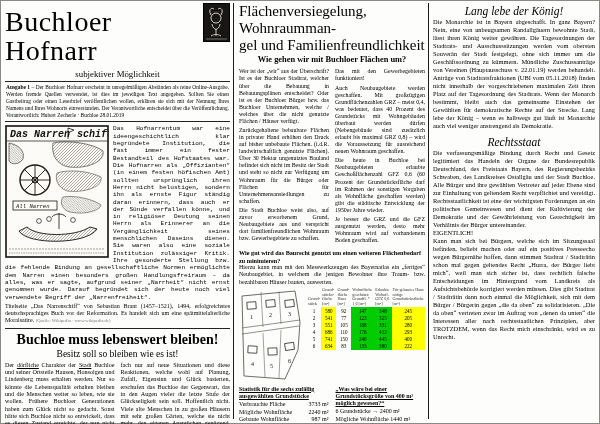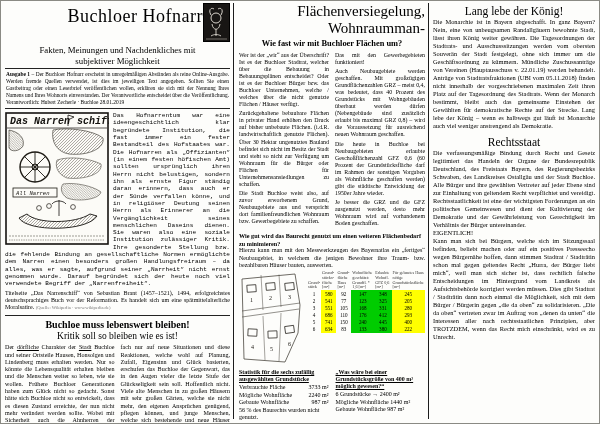--- a/index.html
+++ b/index.html
@@ -6,52 +6,52 @@
   body{width:600px;height:424px;position:relative;background:#fdfdfb;color:#000;
        font-family:"Liberation Serif", serif;overflow:hidden;}
   .page-frame{position:absolute;inset:0;border:1px solid #8a8a84;pointer-events:none;}
   .vdiv{position:absolute;top:3px;height:416px;width:1px;background:#1c1c1c;}
   .col{position:absolute;top:3px;}
   .col-left{left:5px;width:225px;}
   .col-mid{left:239px;width:186px;}
   .col-right{left:433px;width:162px;}
   .rule{border:0;border-top:1px solid #222;margin:2px 0;}
   .masthead{display:flex;align-items:flex-start;}
-  .mast-title{flex:1;font-size:18px;text-align:right;line-height:1.05;letter-spacing:.5px;padding-top:4px;}
+  .mast-title{flex:1;font-size:28px;text-align:left;line-height:1.05;letter-spacing:.5px;padding-top:4px;}
   .mast-sub{font-size:8.8px;text-align:center;line-height:1.2;margin:3px 0 2px 0;}
   .impressum{font-size:5.4px;line-height:1.3;text-align:justify;margin:2px 1px;}
   .body-txt{font-size:6.1px;line-height:1.2;text-align:justify;}
   .art1{overflow:hidden;margin-top:3px;font-family:Liberation Mono, monospace;}
   .woodcut{float:left;margin:0 4px 1px 0;}
   .caption{font-size:6px;line-height:1.2;text-align:justify;margin-top:2px;}
   .cap-src{font-size:4.6px;color:#777;}
-  .h2a{font-size:10px;text-align:center;font-weight:bold;margin:3px 0 0 0;line-height:1.1;}
+  .h2a{font-size:14px;text-align:center;font-weight:bold;margin:3px 0 0 0;line-height:1.1;}
   .h2b{font-size:9.5px;text-align:center;margin:1px 0 3px 0;}
   .twocol{display:flex;gap:6px;}
   .twocol>div{flex:1;}
-  .mid-h1{font-size:15px;text-align:right;line-height:1.12;}
+  .mid-h1{font-size:15px;text-align:left;line-height:1.12;}
   .mid-sub{font-size:8.4px;font-weight:bold;text-align:center;margin:2px 0 4px 0;}
   .mid-cols{display:flex;gap:6px;}
   .mid-cols>div{flex:1;}
   .mid-cols p{margin:0 0 2px 0;}
   .q-bold{font-size:6.2px;font-weight:bold;margin-top:3px;line-height:1.2;}
   .method{font-size:6px;line-height:1.2;text-align:justify;}
   .figure-row{display:flex;gap:4px;margin-top:2px;align-items:flex-start;}
   table.ftab{border-collapse:collapse;flex:1;}
   table.ftab th{font-size:4.2px;font-weight:normal;color:#333;text-align:left;
                 vertical-align:bottom;line-height:1.15;padding:0 1px;}
   table.ftab td{font-size:5.1px;text-align:center;padding:0.5px 2px;line-height:1.2;}
   .hl-y{background:#ffff00;}
   .hl-g{background:#00cc00;}
   .stats-row{display:flex;gap:7px;margin-top:4px;}
   .stats-row>div{flex:1;}
   .stats-title{font-size:6px;font-weight:bold;text-decoration:underline;line-height:1.2;margin-bottom:1px;}
   .stat-line{display:flex;justify-content:space-between;font-size:6px;line-height:1.25;}
   .stat-full{font-size:6px;line-height:1.25;}
-  .r-h{font-size:11.5px;text-align:center;margin:2px 0 1px 0;}
+  .r-h{font-size:11.5px;text-align:center;margin:2px 0 1px 0;font-style:italic;}
   .r-body{font-size:6.4px;line-height:1.25;text-align:justify;}
   .shout{font-size:6.4px;font-weight:normal;line-height:1.25;}
   u{text-underline-offset:1px;}
 </style>
 </head>
 <body>
 
 <div class="page-frame"></div>
 <div class="vdiv" style="left:233px;"></div>
 <div class="vdiv" style="left:428px;"></div>
@@ -61,21 +61,20 @@
     <div class="mast-title">Buchloer Hofnarr</div>
     <svg width="27" height="39" viewBox="0 0 27 39">
       <rect x="0.5" y="0.5" width="26" height="38" fill="#181614" stroke="#000"></rect>
       <circle cx="13" cy="15" r="5" fill="none" stroke="#d8d4cc" stroke-width="1"></circle>
       <path d="M8,12 C5,7 8,4 11,6 M18,12 C21,7 18,4 15,6" fill="none" stroke="#d8d4cc" stroke-width="1"></path>
       <path d="M9,21 C10,28 16,28 17,21 M13,26 L13,33 M8,33 C11,31 15,31 18,33" fill="none" stroke="#c9c5bd" stroke-width="1"></path>
       <path d="M3,36 L24,36" stroke="#9b968e" stroke-width="0.7"></path>
     </svg>
   </div>
   <div class="mast-sub">
-    <div>Fakten, Meinungen und Nachdenkliches mit</div>
     <div>subjektiver Möglichkeit</div>
   </div>
   <hr class="rule">
   <div class="impressum"><b>Ausgabe 1</b><span> – Der Buchloer Hofnarr erscheint in unregelmäßigen Abständen als reine Online-Ausgabe. Werden fremde Quellen verwendet, ist dies im jeweiligen Text angegeben. Sollten Sie einen Gastbeitrag oder einen Leserbrief veröffentlichen wollen, erklären sie sich mit der Nennung Ihres Namens und Ihres Wohnorts einverstanden. Der Verantwortliche entscheidet über die Veröffentlichung. Verantwortlich: Hubert Zecherle · Buchloe 28.01.2019</span></div>
   <hr class="rule">
 
   <div class="art1">
     <svg class="woodcut" width="104" height="133" viewBox="0 0 104 133">
       <defs>
         <pattern id="hx" width="3" height="3" patternUnits="userSpaceOnUse">
@@ -108,34 +107,35 @@
       <path d="M4,128 L100,128" stroke="#3c382f" stroke-width="0.5" stroke-dasharray="1.4 1"></path>
     </svg>
     <div class="body-txt">Das Hofnarrentum war eine ideengeschichtlich klar begründete Institution, die fast immer ein fester Bestandteil des Hofstaates war. Die Hofnarren als „Offizianten“ (in einem festen höfischen Amt) sollten ursprünglich ihren Herrn nicht belustigen, sondern ihn als ernste Figur ständig daran erinnern, dass auch er der Sünde verfallen könne, und in religiöser Deutung seinen Herrn als Erinnerer an die Vergänglichkeit seines menschlichen Daseins dienen. Sie waren also eine soziale Institution zulässiger Kritik. Ihre gesonderte Stellung bzw. die fehlende Bindung an gesellschaftliche Normen ermöglichte dem Narren einen besonders großen Handlungsfreiraum – da alles, was er sagte, aufgrund seiner „Narrheit“ nicht ernst genommen wurde. Darauf begründet sich der heute noch viel verwendete Begriff der „Narrenfreiheit“.</div>
   </div>
   <div class="caption">
     <span>Titelseite „Das Narrenschiff“ von Sebastian Brant (1457–1521), 1494, erfolgreichstes deutschsprachiges Buch vor der Reformation. Es handelt sich um eine spätmittelalterliche Moralsatire.</span>
     <span class="cap-src">(Quelle: Wikipedia · www.wikipedia.de)</span>
   </div>
   <hr class="rule" style="margin-top:4px;">
   <div class="h2a">Buchloe muss lebenswert bleiben!</div>
-  <div class="h2b">Kritik soll so bleiben wie es ist!</div>
+  <div class="h2b">Besitz soll so bleiben wie es ist!</div>
   <div class="twocol body-txt">
     <div>
       <span>Der </span><u>dörfliche</u><span> Charakter der </span><u>Stadt</u><span> Buchloe und seiner Ortsteile Hausen, Honsolgen und Lindenberg muss erhalten werden. Nur so könnte die Lebensqualität erhalten bleiben und die Menschen weiter so leben, wie sie wollen. Frühere Buchloer Generationen haben zum Glück nicht so gedacht. Sonst hätte sich Buchloe nicht so entwickelt, dass es diesen Zustand erreichte, der nun nicht mehr verändert werden sollte. Wobei mit Sicherheit auch die Ahnherren der Jetztlebenden „Ihr“ Buchloe, Hausen, Honsolgen oder Lindenberg lebenswert empfinden. Aber sie ließen Veränderung zu, gestalteten diese oder reagierten ein-</span>
     </div>
     <div>fach nur auf neue Situationen und diese Reaktionen, welche wohl auf Planung, Zufall, Eigensinn und Glück basierten, erschufen das Buchloe der Gegenwart, das in den Augen vieler die letzte Stufe der Glückseligkeit sein soll. Hoffentlich nicht. Viele alte Menschen in zu großen Häusern mit sehr großen Gärten, welche sie nicht mehr, den eigenen Ansprüchen genügend, pflegen können, und junge Menschen, welche sich bestehende und neue Häuser und Wohnungen nicht leisten können und deswegen wegziehen. Die Buchloer Vorgängergenerationen wussten nicht alles besser, ließen aber den Jungen ihre Möglichkeiten.</div>
   </div>
 </div>
 
 <div class="col col-mid">
   <div class="mid-h1">
     <div>Flächenversiegelung, Wohnraumman-</div>
-  </div>
-  <div class="mid-sub">Wie fast wir mit Buchloer Flächen um?</div>
+    <div>gel und Familienfreundlichkeit</div>
+  </div>
+  <div class="mid-sub">Wie gehen wir mit Buchloer Flächen um?</div>
   <div class="mid-cols body-txt" style="font-size:5.9px;">
     <div>
       <p>Wer ist der „wir“ aus der Überschrift? Ist es der Buchloer Stadtrat, welcher über die Bebauung in Bebauungsplänen entscheidet? Oder ist es der Buchloer Bürger bzw. das Buchloer Unternehmen, welche / welches über die nicht genutzte Flächen / Häuser verfügt.</p>
       <p>Zurückgehaltene bebaubare Flächen in privater Hand erhöhen den Druck auf bisher unbebaute Flächen. (i.d.R. landwirtschaftlich genutzte Flächen). Über 30 Hektar ungenutztes Bauland befindet sich nicht im Besitz der Stadt und steht so nicht zur Verfügung um Wohnraum für die Bürger oder Flächen für Unternehmensansiedlungen zu schaffen.</p>
       <p>Die Stadt Buchloe weist also, auf zuvor erworbenem Grund, Neubaugebiete aus und verspricht dort familienfreundlichen Wohnraum bzw. Gewerbegebiete zu schaffen.</p>
     </div>
     <div>
       <p>Das mit den Gewerbegebieten funktioniert!</p>
       <p>Auch Neubaugebiete werden geschaffen. Mit großzügigen Grundflächenzahlen GRZ – meist 0,4, was bedeutet, dass 40 Prozent des Grundstücks mit Wohngebäuden überbaut werden dürfen (Nebengebäude sind zusätzlich erlaubt bis maximal GRZ 0,8) – wird die Voraussetzung für ausreichend neuen Wohnraum geschaffen.</p>
       <p>Die heute in Buchloe bei Neubaugebieten erlaubte Geschoßflächenzahl GFZ 0,6 (60 Prozent der Grundstücksfläche darf im Rahmen der sonstigen Vorgaben als Wohnfläche geschaffen werden) gibt die städtische Entwicklung der 1950er Jahre wieder.</p>

